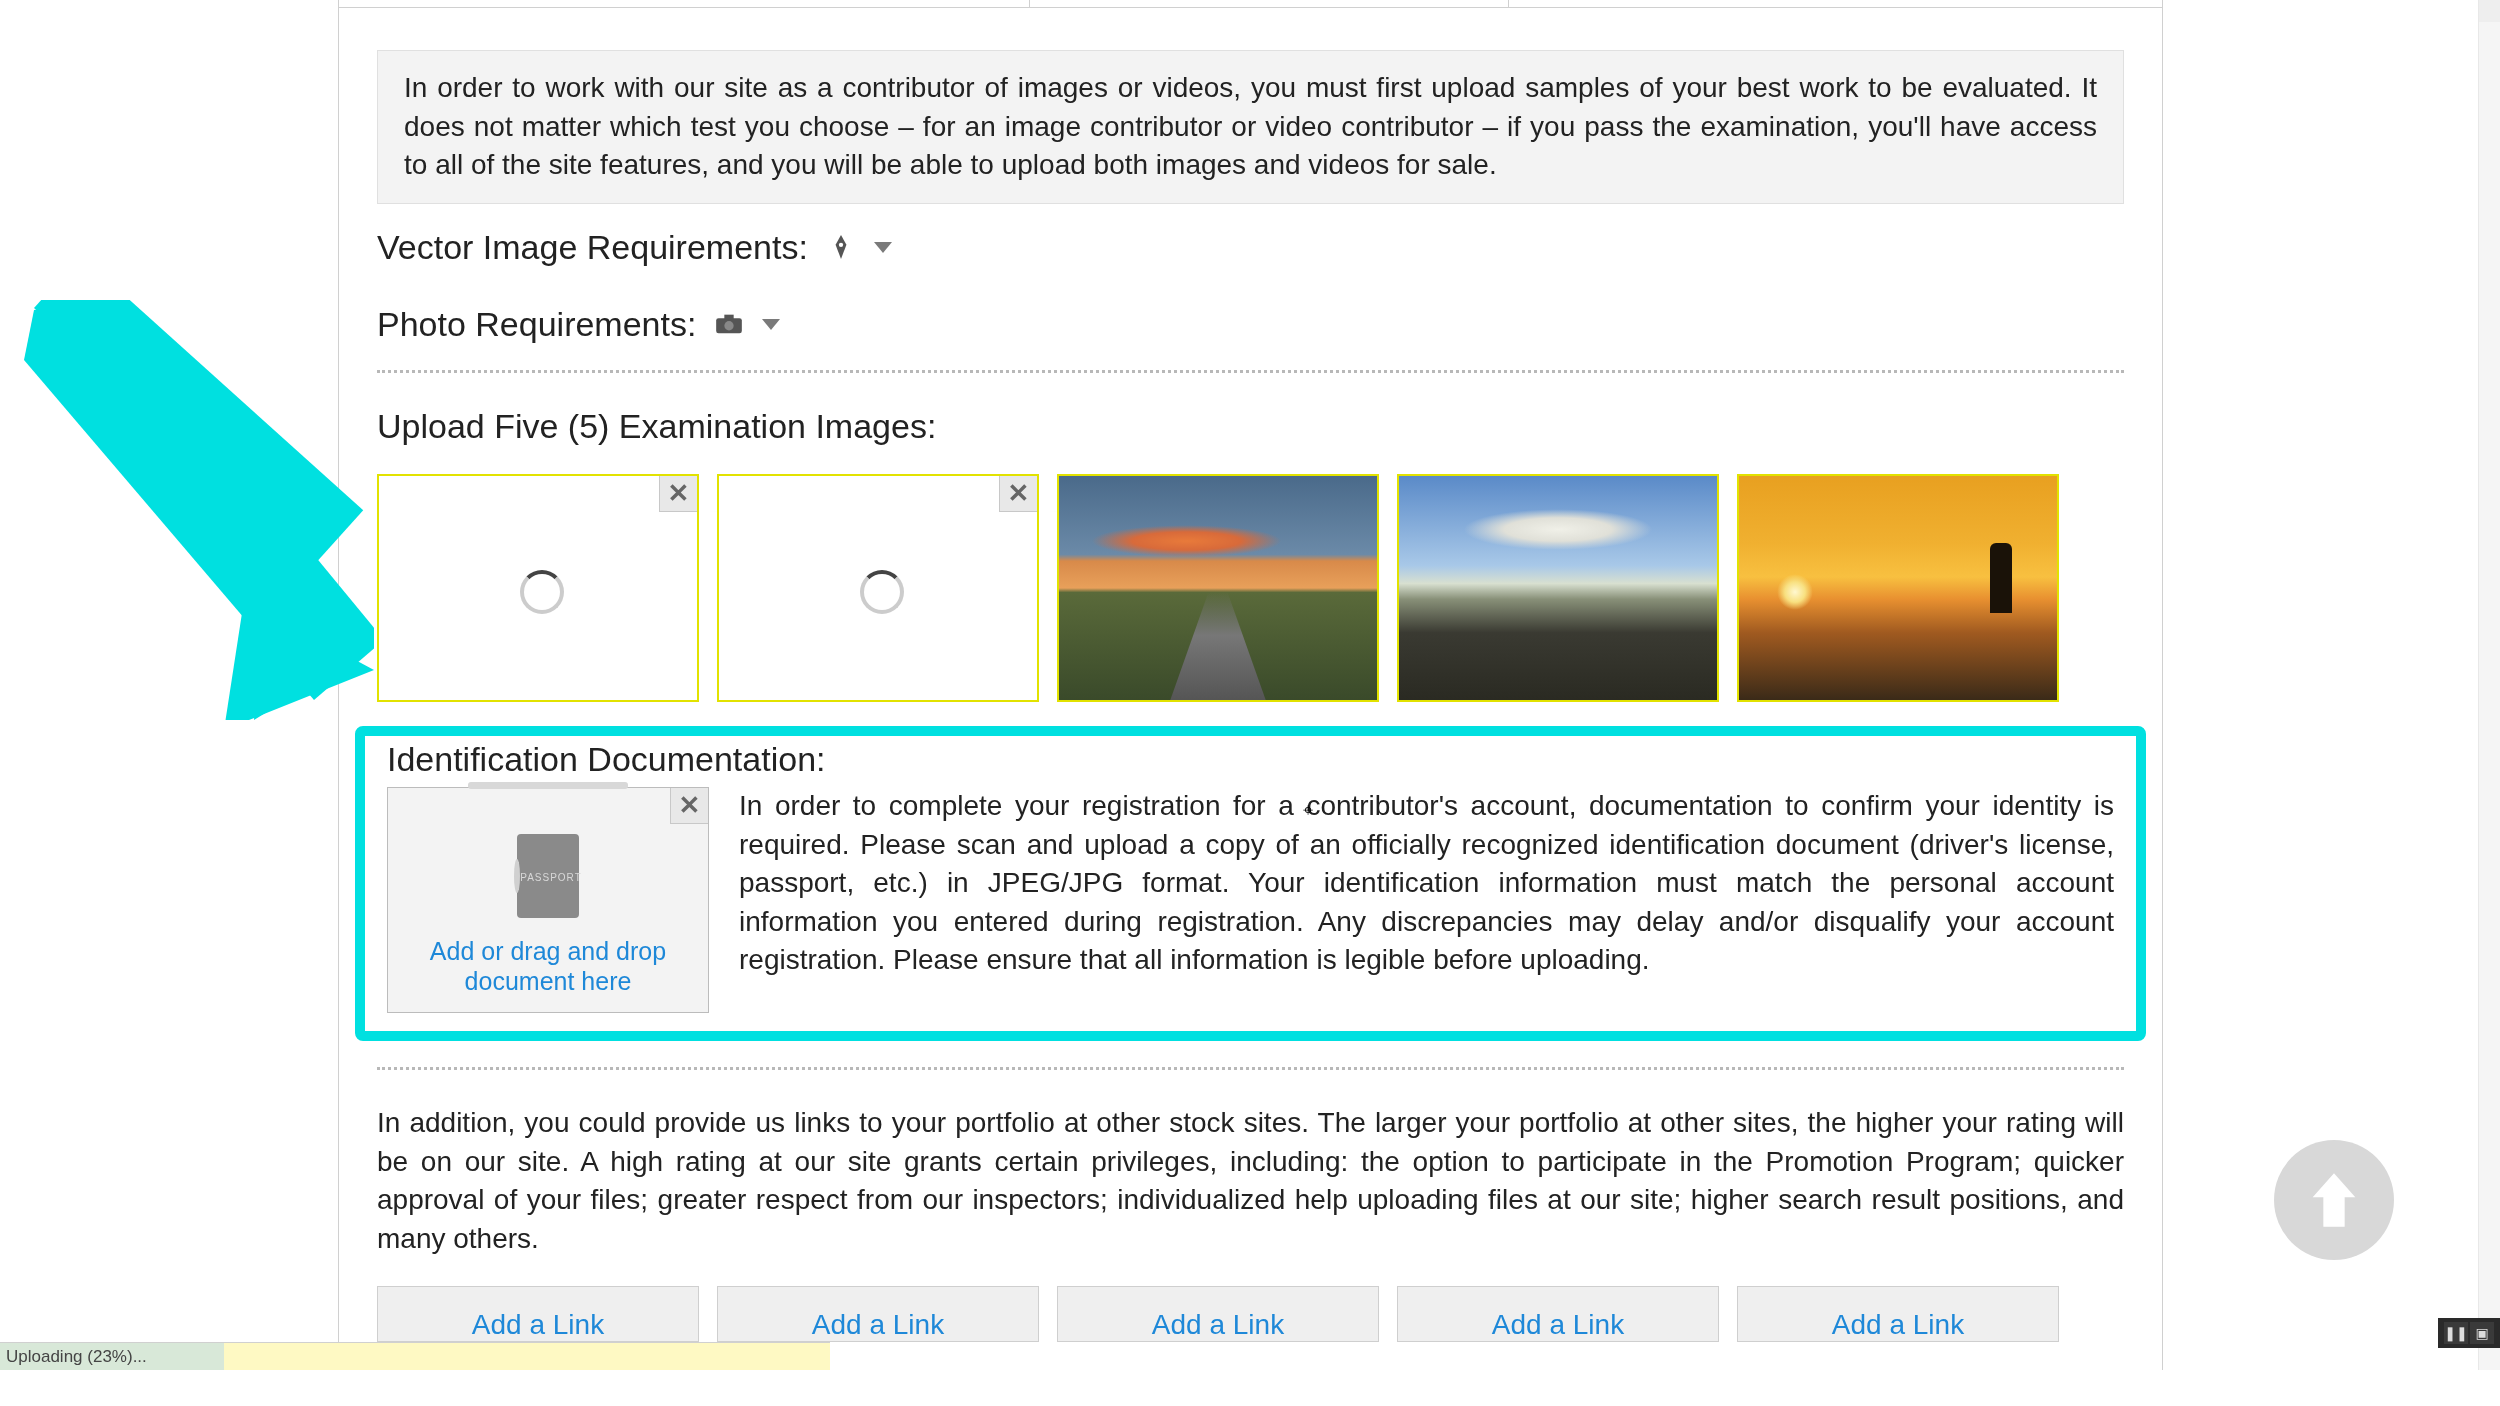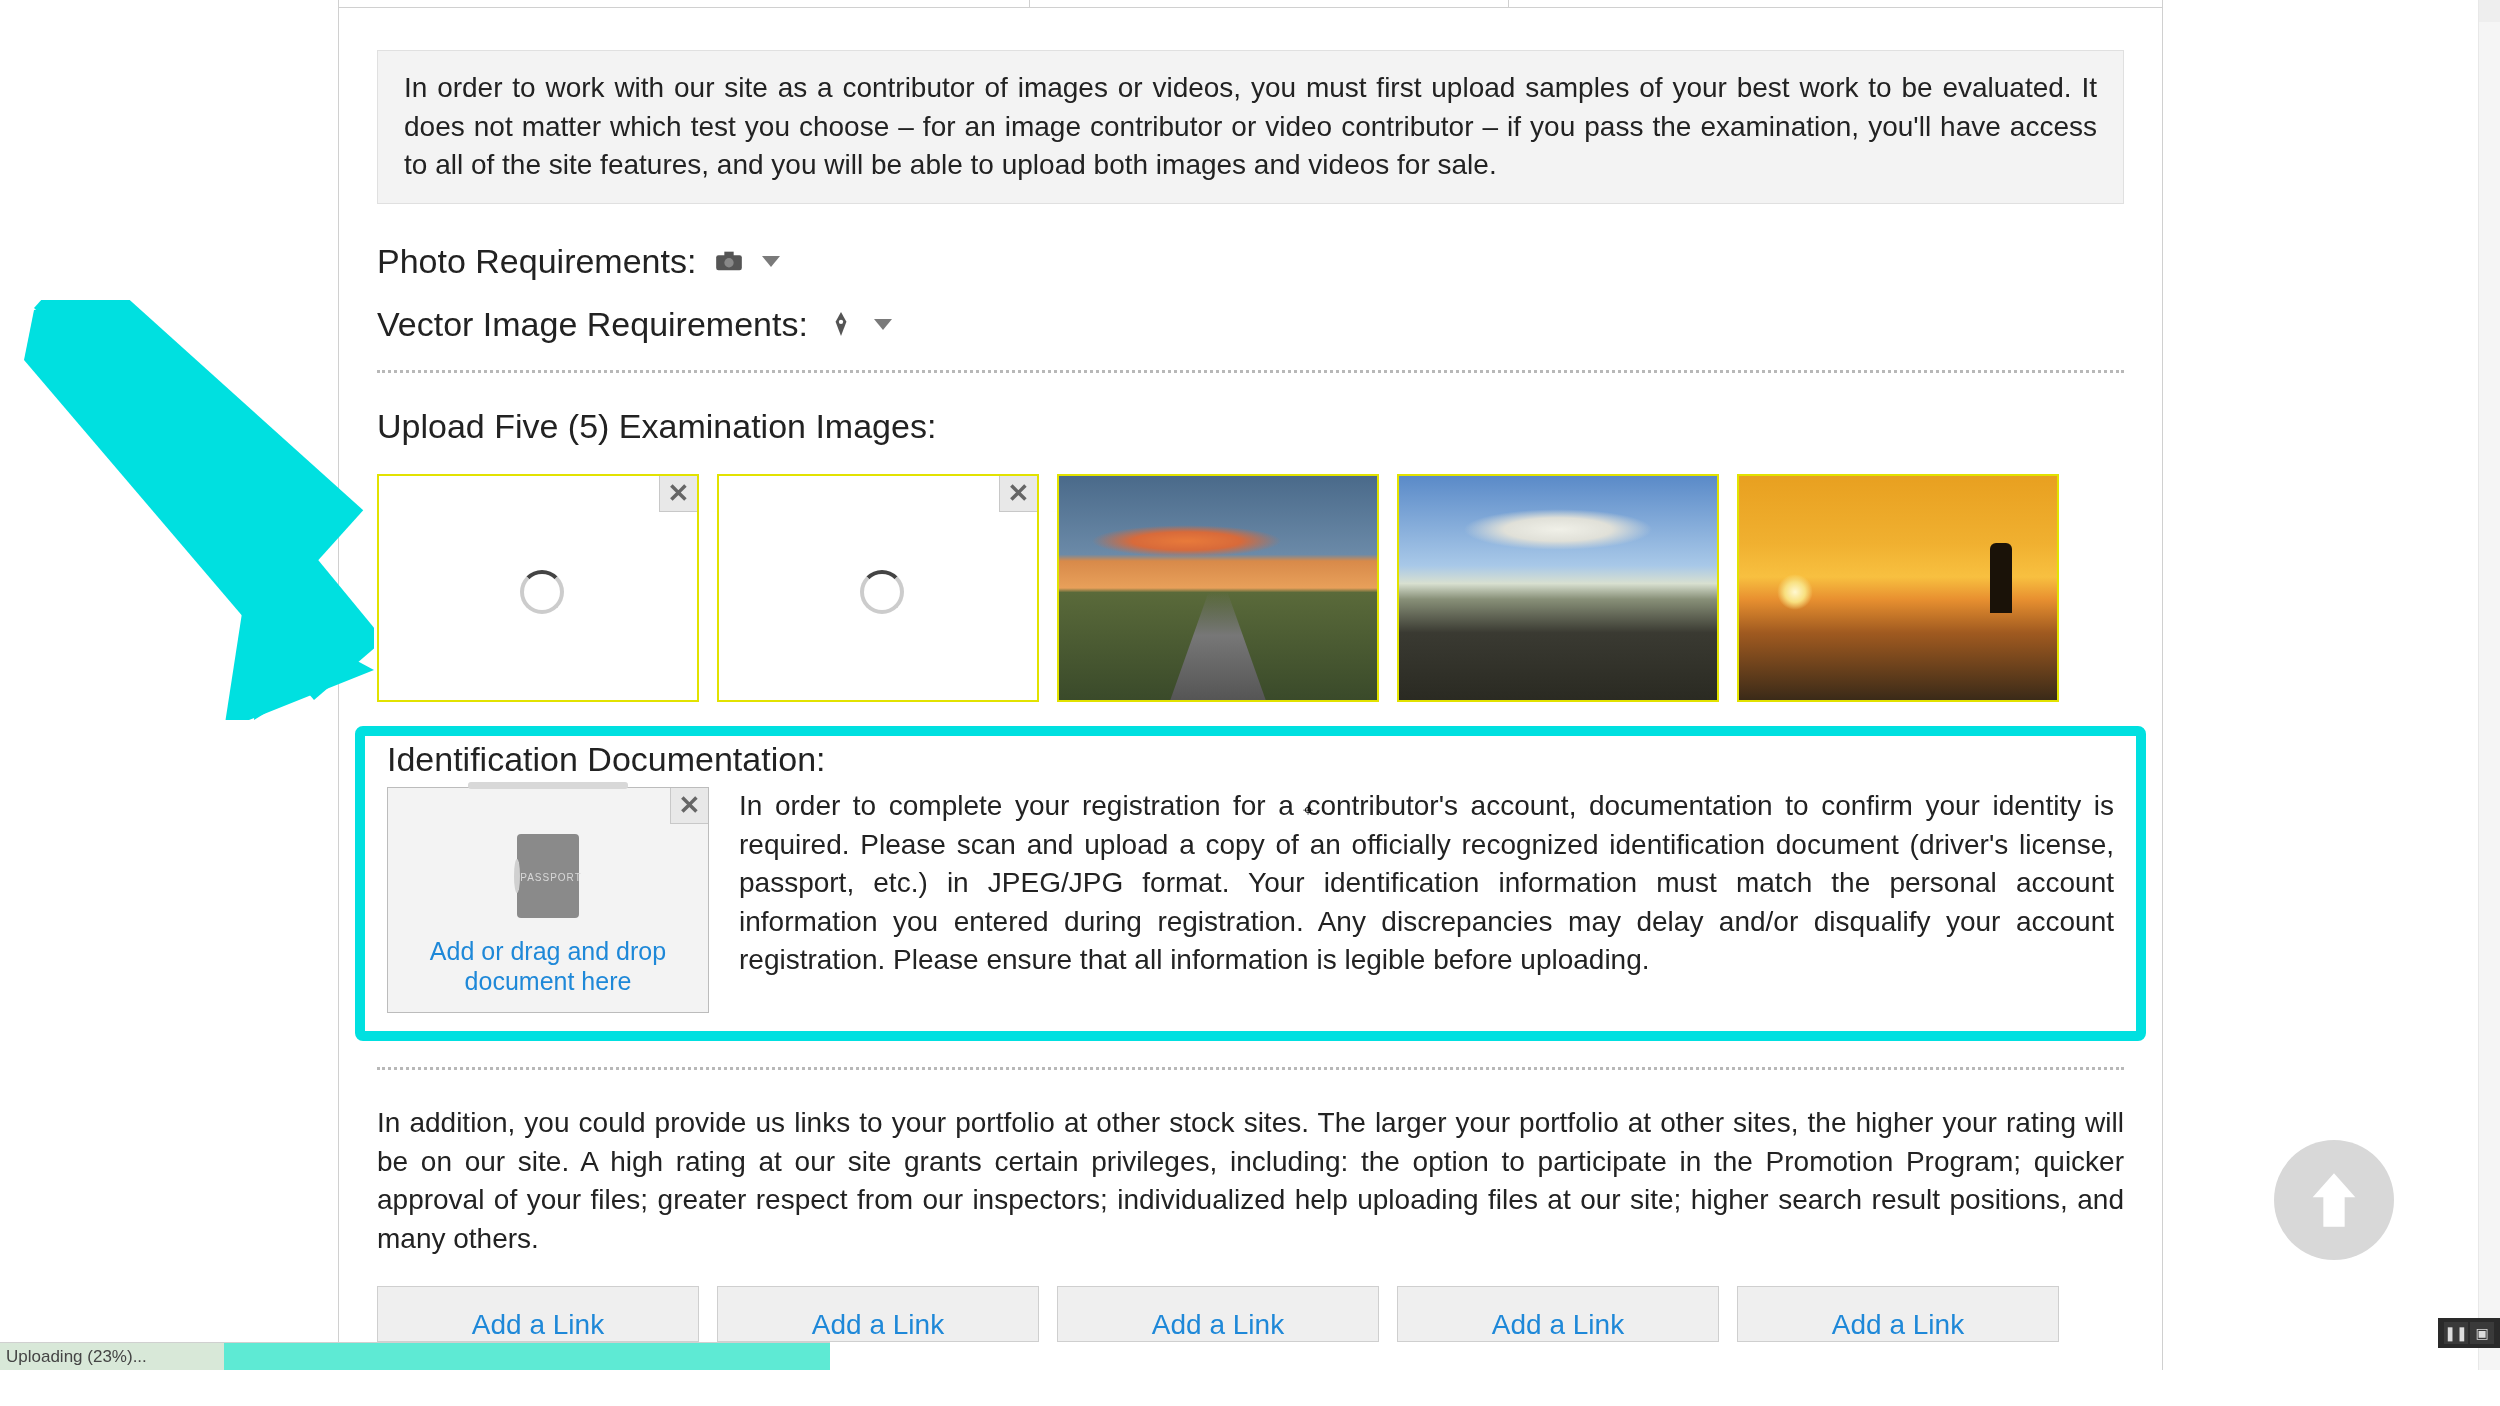--- a/index.html
+++ b/index.html
@@ -176,21 +176,21 @@
 
 .mini-ctrls{
   position:absolute; right:0; bottom:22px;
   display:flex; gap:2px; background:#2a2a2a; padding:4px 6px;
 }
 .mini-ctrls .mbtn{width:24px;height:22px;background:#3a3a3a;color:#ddd;font-size:14px;display:flex;align-items:center;justify-content:center;cursor:pointer;}
 
 
 .upload-status{
   position:absolute; left:0; bottom:0;
-  width:830px; height:28px; background:#5eead4;
+  width:830px; height:28px; background:#fef9c3;
   border-top:1px solid #d0d0d0;
   display:flex; align-items:center;
 }
 .upload-status .bar-bg{position:absolute;left:0;top:0;height:100%;width:224px;background:#d8e8d8;}
 .upload-status .txt{position:relative;font-size:17px;color:#444;padding-left:6px;}
 
 .fake-scroll{position:absolute;right:0;top:0;width:22px;height:100%;background:#f5f5f5;border-left:1px solid #e8e8e8;}
 .fake-scroll .track-btn{height:22px;background:#eee;}
 </style>
 </head>
@@ -201,40 +201,40 @@
     <div class="track-btn"></div>
   </div>
 
   <div class="main-panel">
     <div class="tab-strip">
       <div class="tab-gap"></div>
     </div>
 
     <div class="intro-box">
       <span>In order to work with our site as a contributor of images or videos, you must first upload samples of your best work to be evaluated. It does not matter which test you choose – for an image contributor or video contributor – if you pass the examination, you'll have access to all of the site features, and you will be able to upload both images and videos for sale.</span>
+    </div>
+
+    <div class="section-row vector">
+      <span>Vector Image Requirements:</span>
+      <span class="icon-box">
+        <svg viewBox="0 0 16 24" width="18" height="26">
+            <path d="M8 1 L13 10 L8 23 L3 10 Z" fill="#555"></path>
+            <circle cx="8" cy="10" r="2" fill="#fff"></circle>
+          </svg>
+      </span>
+      <span class="chev-down"></span>
     </div>
 
     <div class="section-row">
       <span>Photo Requirements:</span>
       <span class="icon-box">
         <svg viewBox="0 0 24 18" width="28" height="22">
             <rect x="1" y="4" width="22" height="13" rx="2" fill="#555"></rect>
             <rect x="8" y="1" width="8" height="4" fill="#555"></rect>
             <circle cx="12" cy="10.5" r="4" fill="#888"></circle>
-          </svg>
-      </span>
-      <span class="chev-down"></span>
-    </div>
-
-    <div class="section-row vector">
-      <span>Vector Image Requirements:</span>
-      <span class="icon-box">
-        <svg viewBox="0 0 16 24" width="18" height="26">
-            <path d="M8 1 L13 10 L8 23 L3 10 Z" fill="#555"></path>
-            <circle cx="8" cy="10" r="2" fill="#fff"></circle>
           </svg>
       </span>
       <span class="chev-down"></span>
     </div>
 
     <hr class="dotted-hr">
 
     <div class="upload-title">Upload Five (5) Examination Images:</div>
 
     <div class="thumbs">

